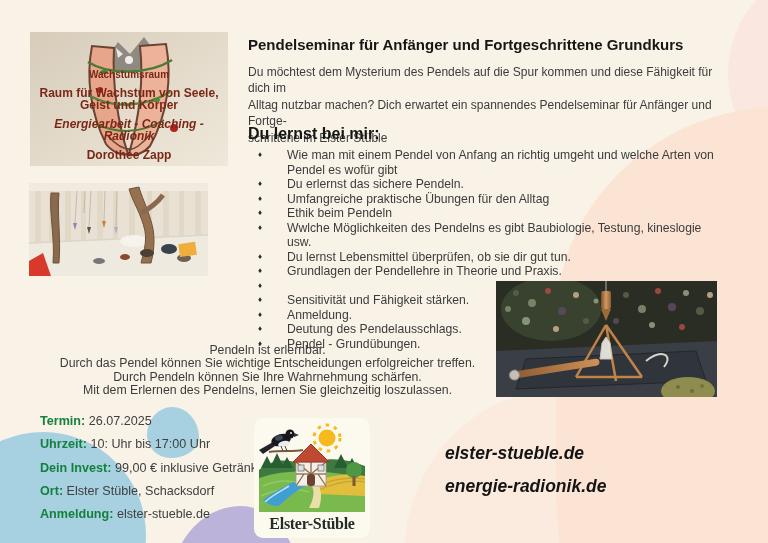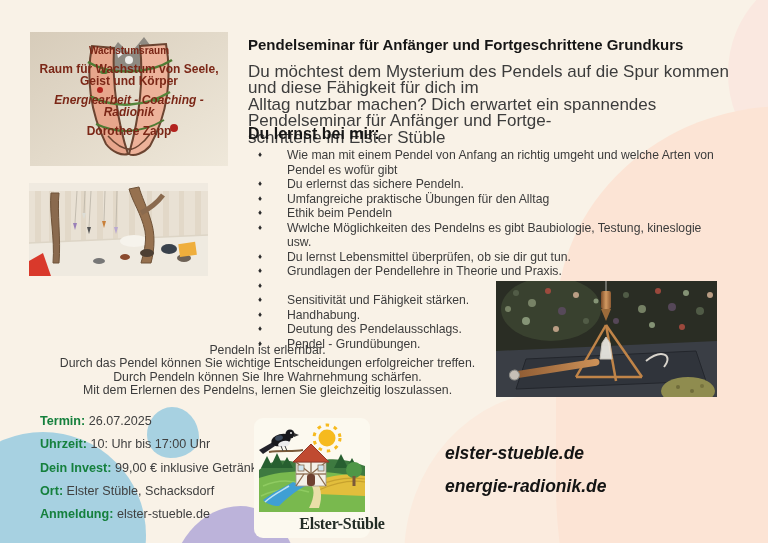--- a/index.html
+++ b/index.html
@@ -19,32 +19,32 @@
 
   
   .photo{position:absolute;z-index:1;overflow:hidden;}
   .photo svg{display:block;}
   .photo-hands{left:30px;top:32px;width:198px;height:134px;}
   .photo-pendulums{left:29px;top:183px;width:179px;height:93px;}
   .photo-copper{left:496px;top:281px;width:221px;height:116px;}
 
   .hands-overlay{
     position:absolute;inset:0;z-index:2;display:flex;flex-direction:column;
-    align-items:center;justify-content:flex-start;padding-top:14px;gap:7px;
+    align-items:center;justify-content:flex-start;padding-top:38px;gap:7px;
     color:#7B2717;text-align:center;line-height:1;
   }
   .hands-overlay .ov-title{font-size:10px;font-weight:bold;}
   .hands-overlay .ov-line{font-size:12px;font-weight:bold;}
   .hands-overlay .ov-italic{font-style:italic;}
 
   
   .main-title{position:absolute;z-index:2;left:248px;top:36px;width:480px;
     font-size:15px;font-weight:bold;color:#161616;}
   .intro{position:absolute;z-index:2;left:248px;top:64px;width:482px;
-    font-size:17px;line-height:16.4px;color:#3C3C3C;}
+    font-size:12px;line-height:16.4px;color:#3C3C3C;}
   .learn-heading{position:absolute;z-index:2;left:248px;top:125px;
     font-size:16px;font-weight:bold;color:#161616;}
   .bullet-list{position:absolute;z-index:2;left:256px;top:148px;width:470px;
     margin:0;padding:0;list-style:none;font-size:12.2px;line-height:14.5px;color:#3C3C3C;}
   .bullet-list li{display:flex;}
   .bullet-marker{flex:0 0 29px;font-size:8px;line-height:14.5px;color:#2b2b2b;padding-left:2px;}
 
   
   .summary{position:absolute;z-index:2;left:55px;top:344px;width:425px;
     text-align:center;font-size:12.3px;line-height:13.4px;color:#3C3C3C;}
@@ -55,21 +55,21 @@
   .detail-row{margin-bottom:9.3px;}
   .detail-label{font-weight:bold;color:#15803d;}
   .detail-value{color:#404040;}
 
   
   .logo-card{position:absolute;z-index:2;left:254px;top:418px;width:116px;height:120px;
     background:#FCF9EF;border-radius:9px;}
   .logo-card svg{position:absolute;left:3px;top:2px;}
   .logo-name{position:absolute;left:0;bottom:5px;width:100%;text-align:center;
     font-family:"Liberation Serif", serif;font-weight:bold;font-size:16px;
-    color:#232D26;letter-spacing:-0.3px;padding-left:30px;}
+    color:#232D26;letter-spacing:-0.3px;}
 
   
   .websites{position:absolute;z-index:2;left:445px;top:444px;
     font-size:17.5px;font-weight:bold;font-style:italic;color:#141414;line-height:19px;}
   .websites .site{margin-bottom:14px;}
 </style>
 </head>
 <body>
 
 <div class="page">
@@ -261,21 +261,21 @@
       </li>
     <li>
         <span class="bullet-marker">♦</span>
       </li>
     <li>
         <span class="bullet-marker">♦</span>
         <span>Sensitivität und Fähigkeit stärken.</span>
       </li>
     <li>
         <span class="bullet-marker">♦</span>
-        <span>Handhabung.</span>
+        <span>Anmeldung.</span>
       </li>
     <li>
         <span class="bullet-marker">♦</span>
         <span>Deutung des Pendelausschlags.</span>
       </li>
     <li>
         <span class="bullet-marker">♦</span>
         <span>Pendel - Grundübungen.</span>
       </li>
   </ul>

